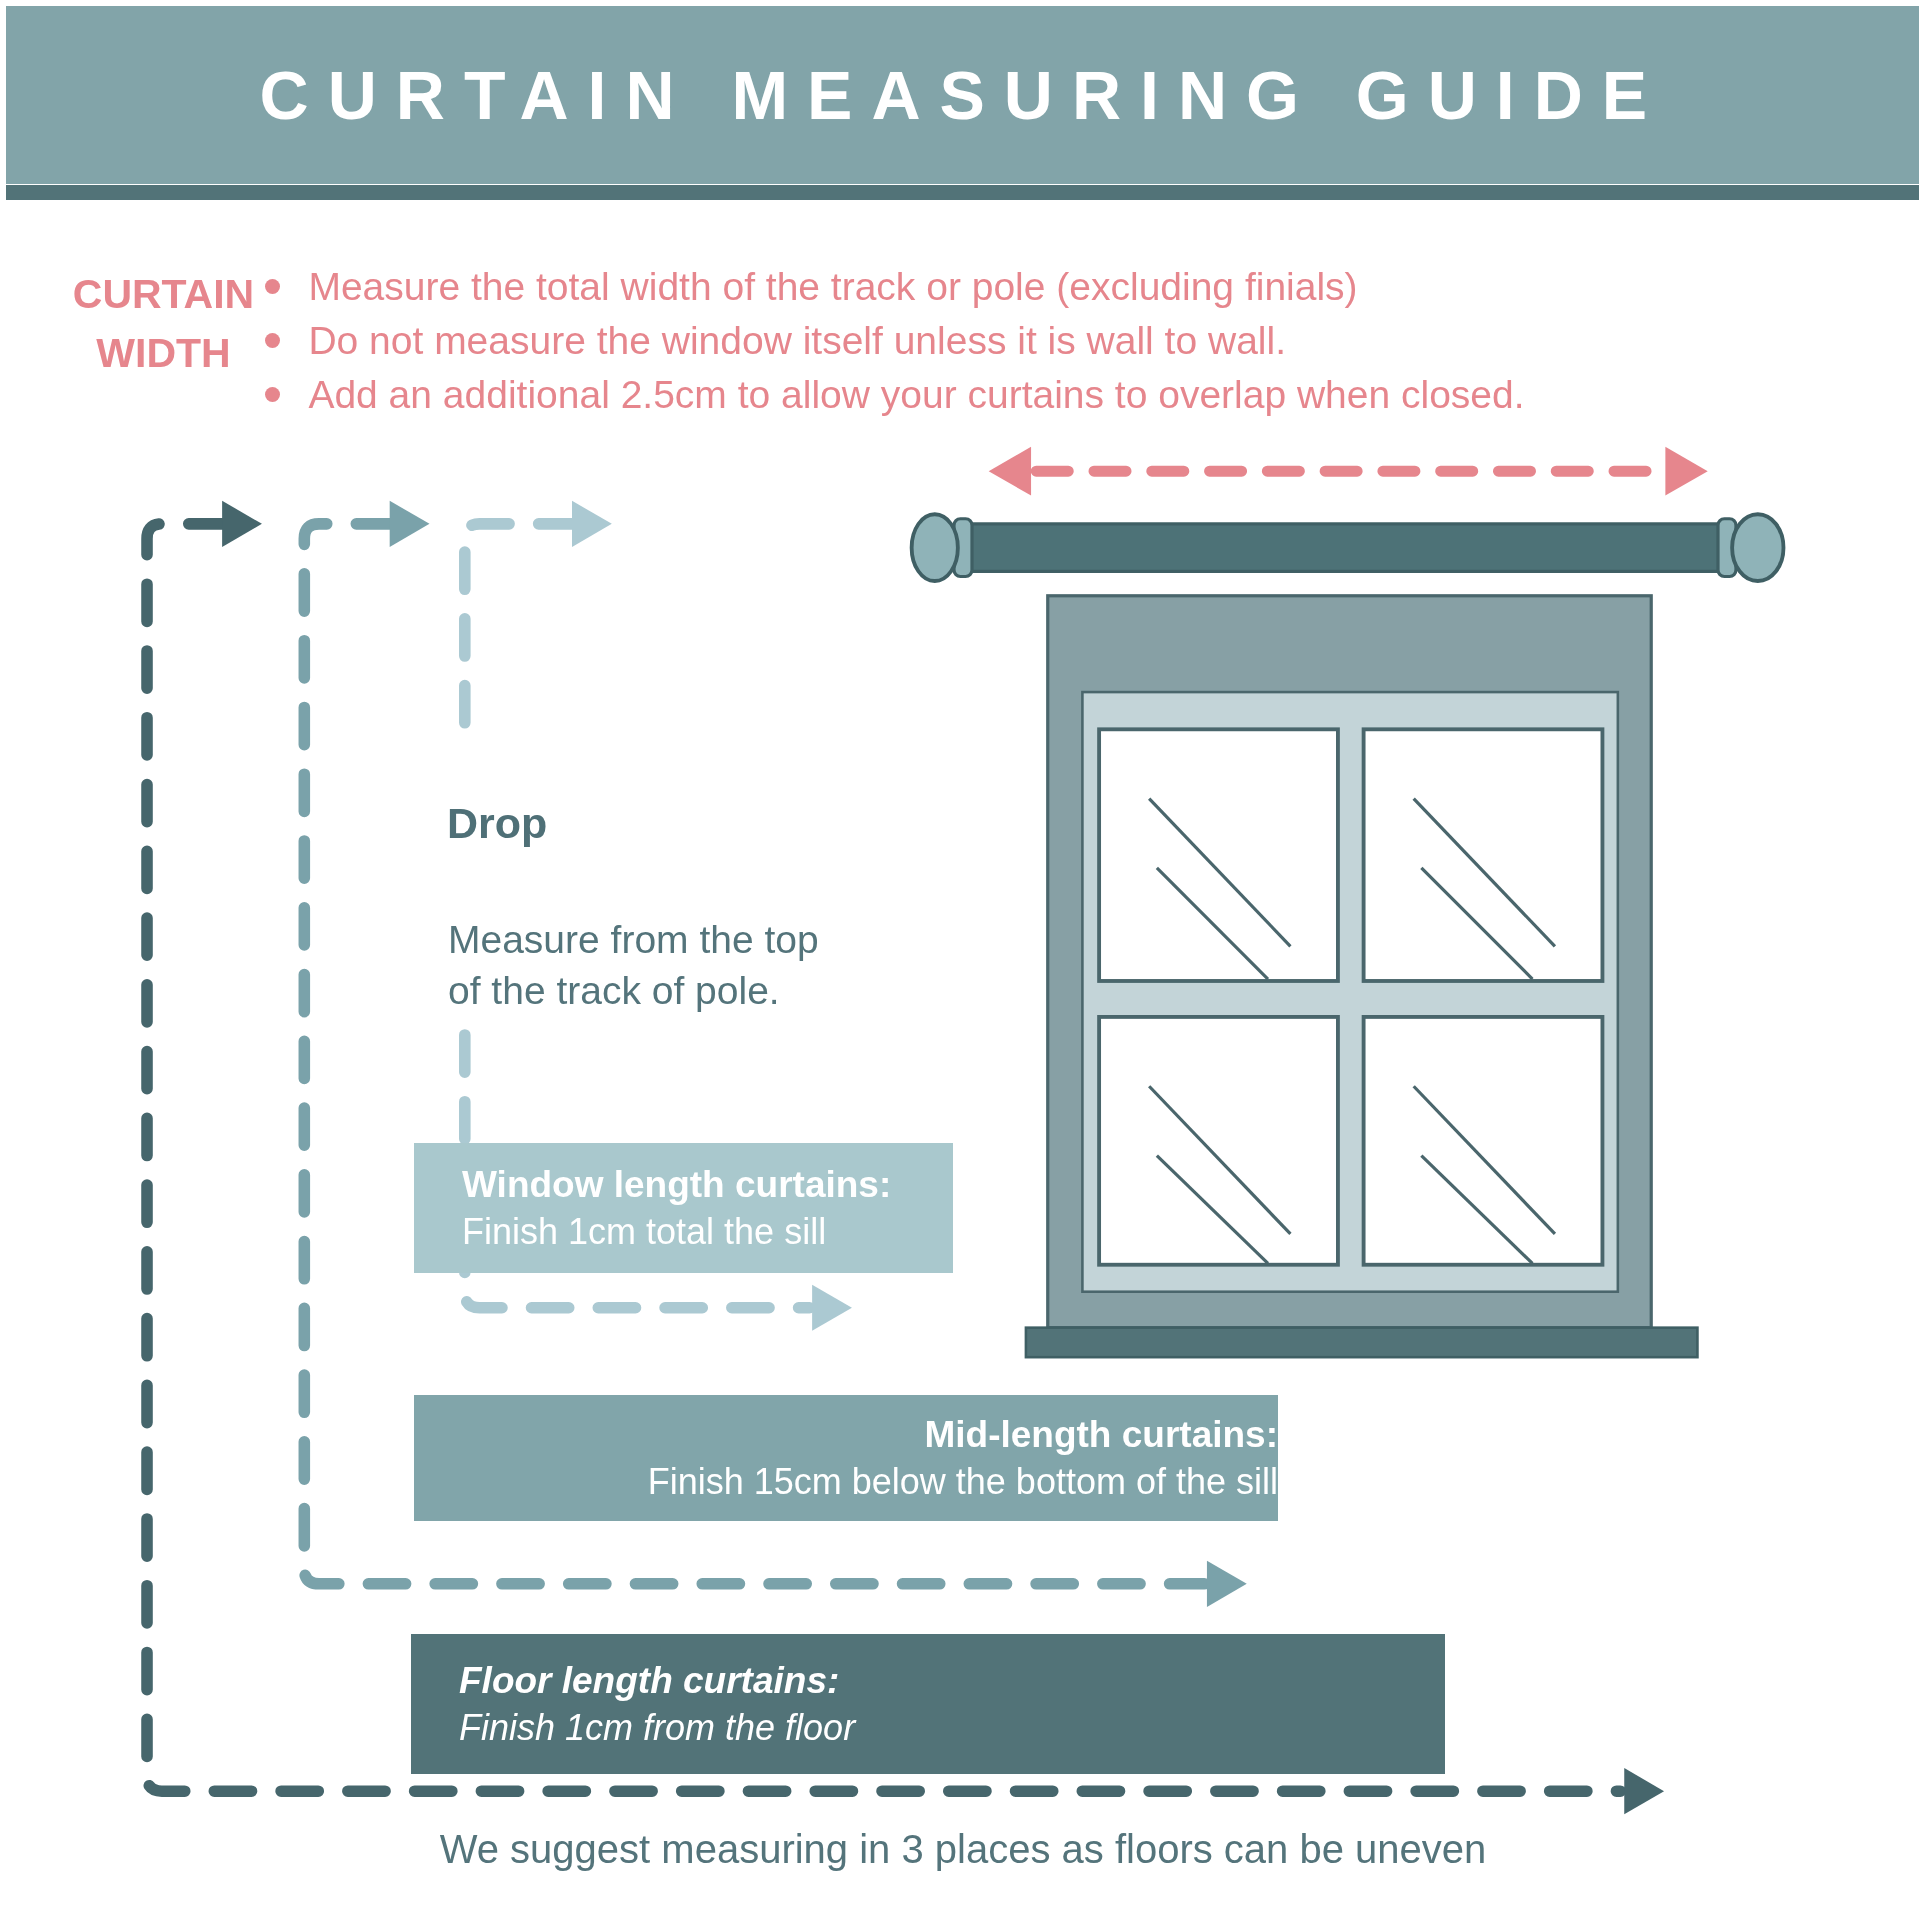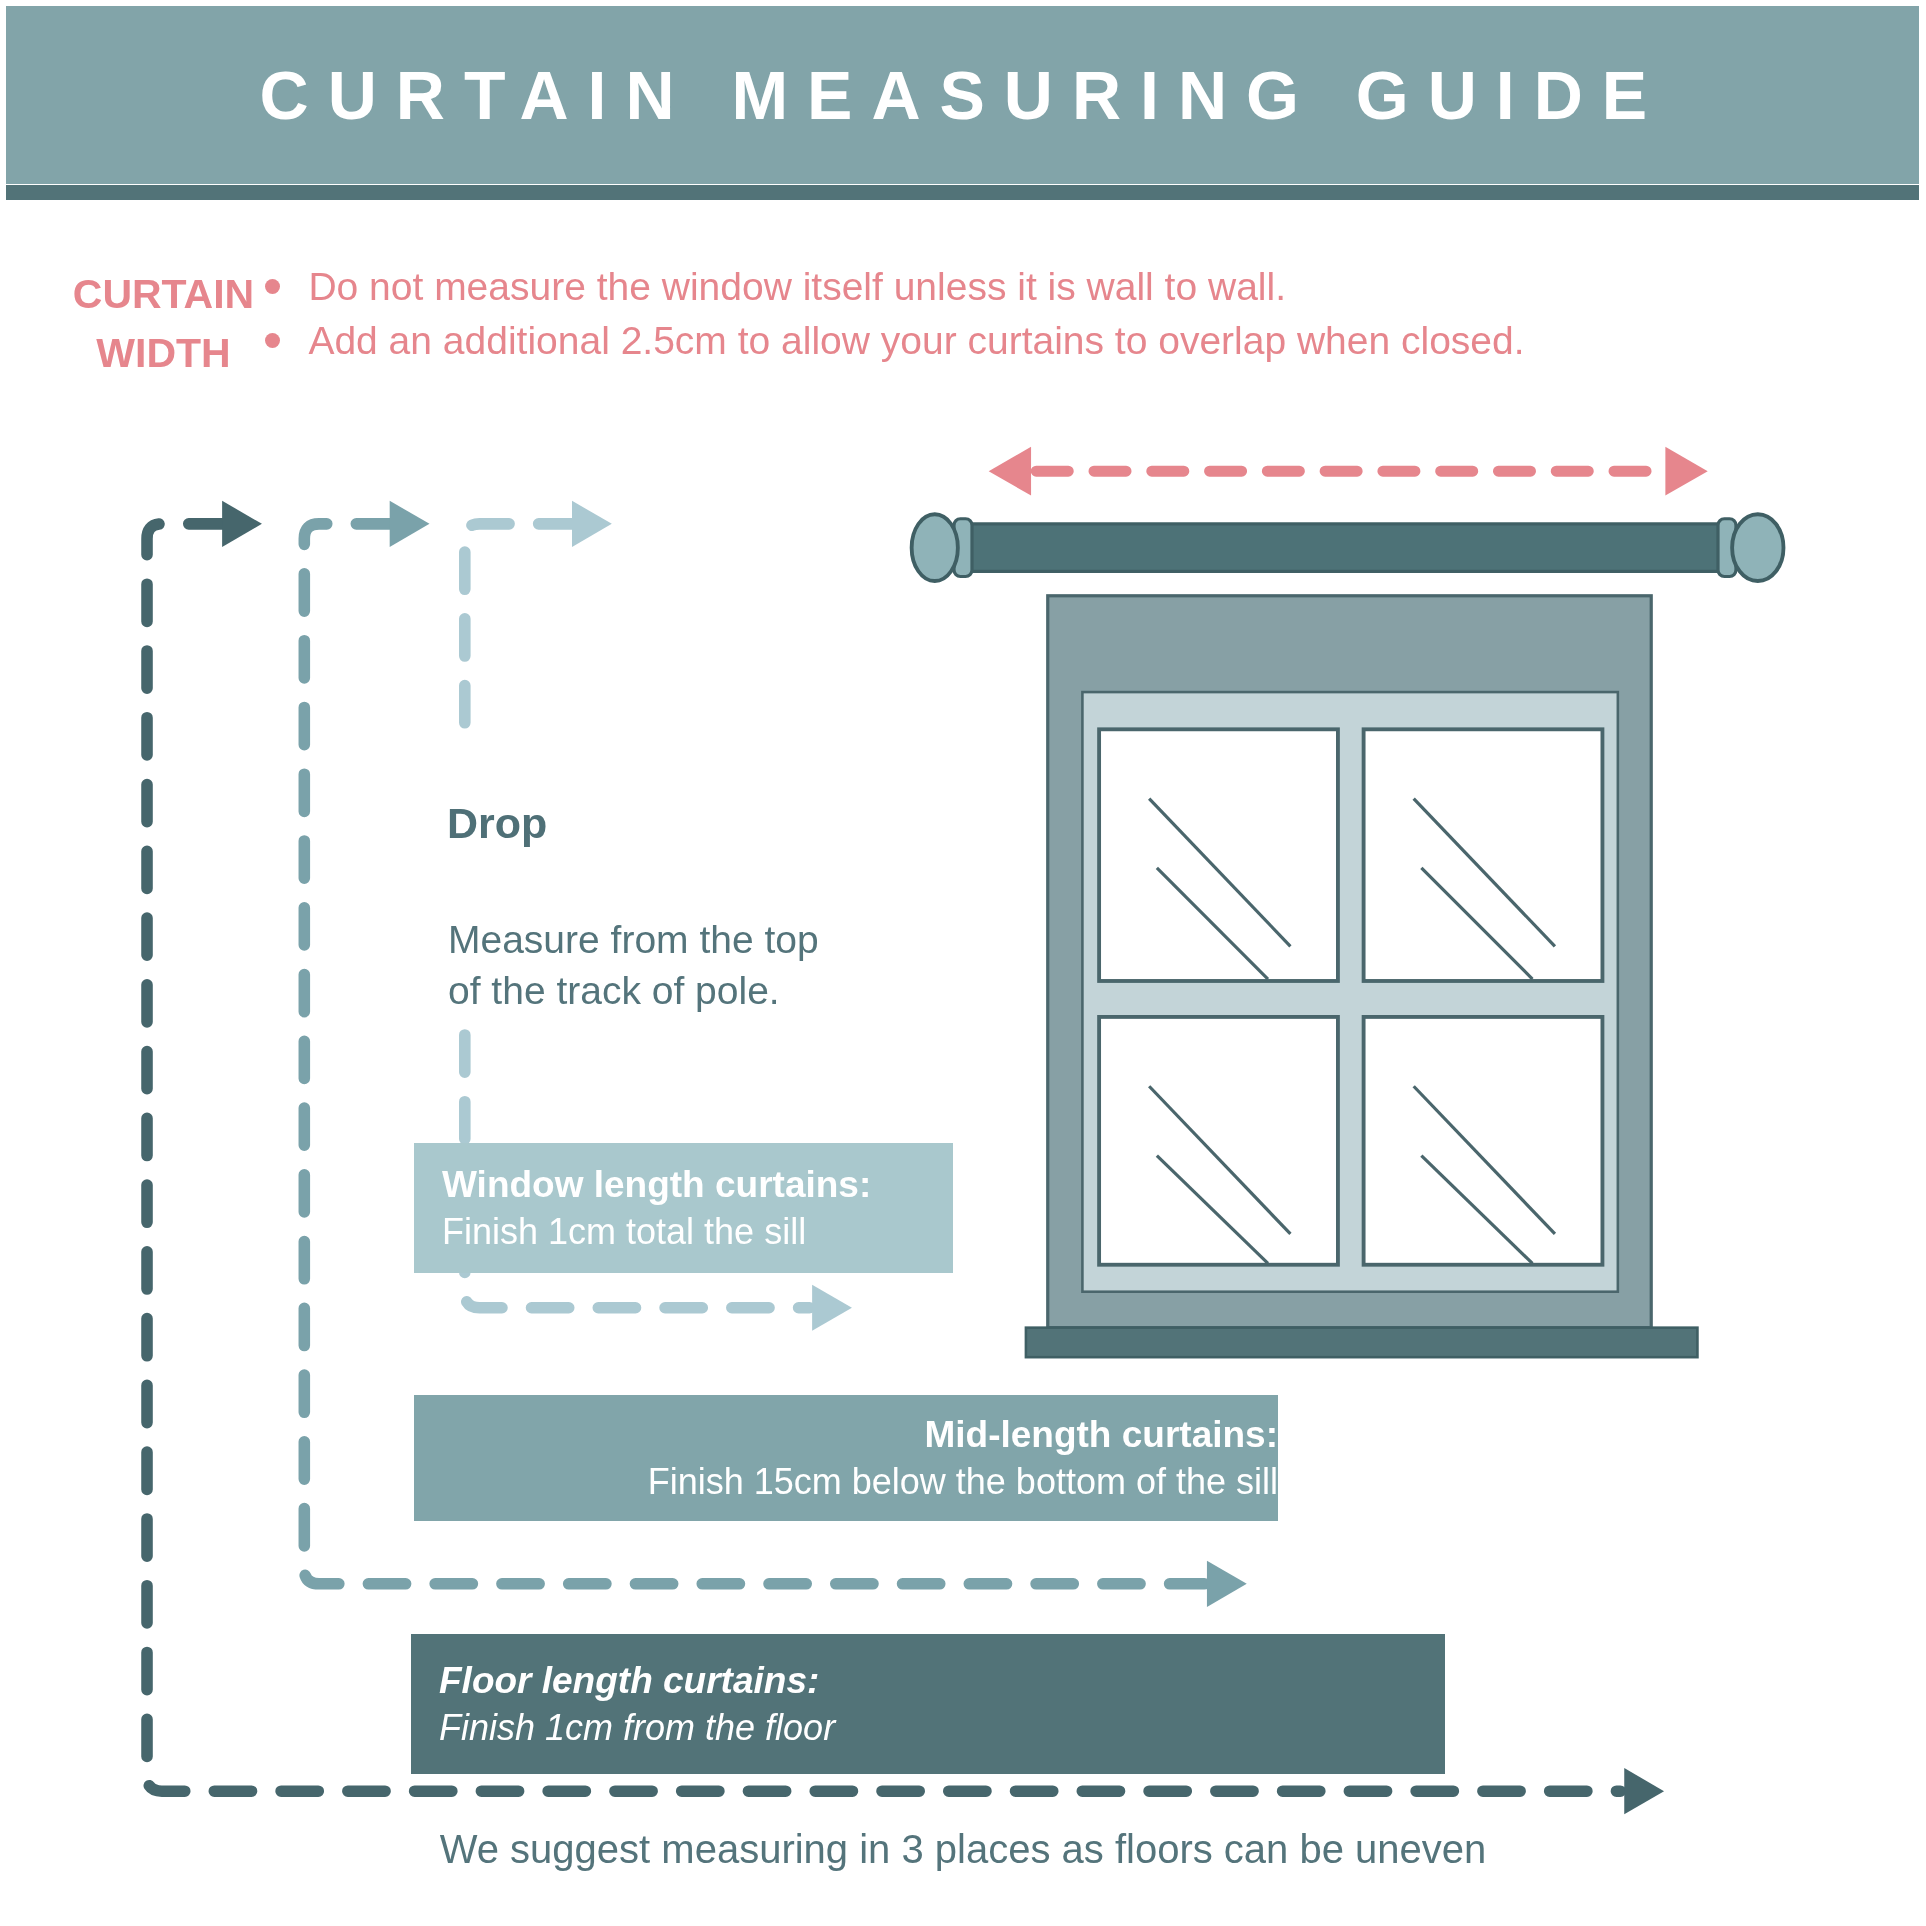--- a/index.html
+++ b/index.html
@@ -18,21 +18,21 @@
   .width-bullets{position:absolute;left:265px;top:262px;margin:0;padding:0;list-style:none;width:1618px;}
   .width-bullets li{display:flex;align-items:flex-start;height:54px;color:var(--pink);font-size:39px;line-height:50px;}
   .bullet-dot{width:15.4px;height:15.4px;border-radius:50%;background:var(--pink);flex:0 0 15.4px;margin:16.7px 28px 0 0;}
 
   
   .drop-heading{position:absolute;left:447px;top:799px;color:var(--teal_heading);font-size:43px;font-weight:bold;}
   .drop-body{position:absolute;left:448px;top:914px;color:var(--teal_text);font-size:39px;line-height:51px;white-space:nowrap;}
 
   
   .label-box{position:absolute;display:flex;flex-direction:column;justify-content:center;
-             padding-left:28px;box-sizing:border-box;color:#ffffff;}
+             padding-left:48px;box-sizing:border-box;color:#ffffff;}
   .label-box .box-title{font-size:37px;font-weight:bold;line-height:48px;white-space:nowrap;}
   .label-box .box-sub{font-size:36px;line-height:46px;white-space:nowrap;}
   .box-window{left:414px;top:1143px;width:539px;height:130px;background:var(--box_light);}
   .box-mid{left:414px;top:1395px;width:864px;height:126px;background:var(--box_mid);text-align:right;}
   .box-floor{left:411px;top:1634px;width:1034px;height:140px;background:var(--box_dark);font-style:italic;}
 
   
   .footer-note{position:absolute;left:0;top:1827px;width:1926px;text-align:center;
                color:var(--teal_text);font-size:40px;}
 
@@ -46,20 +46,24 @@
   <header class="banner">
     <h1>CURTAIN MEASURING GUIDE</h1>
   </header>
   <div class="banner-underline"></div>
 
   <div class="width-heading">
     <div>CURTAIN</div>
     <div>WIDTH</div>
   </div>
   <ul class="width-bullets">
+    <li>
+      <span class="bullet-dot"></span>
+      <span>Measure the total width of the track or pole (excluding finials)</span>
+    </li>
     <li>
       <span class="bullet-dot"></span>
       <span>Do not measure the window itself unless it is wall to wall.</span>
     </li>
     <li>
       <span class="bullet-dot"></span>
       <span>Add an additional 2.5cm to allow your curtains to overlap when closed.</span>
     </li>
   </ul>
 

